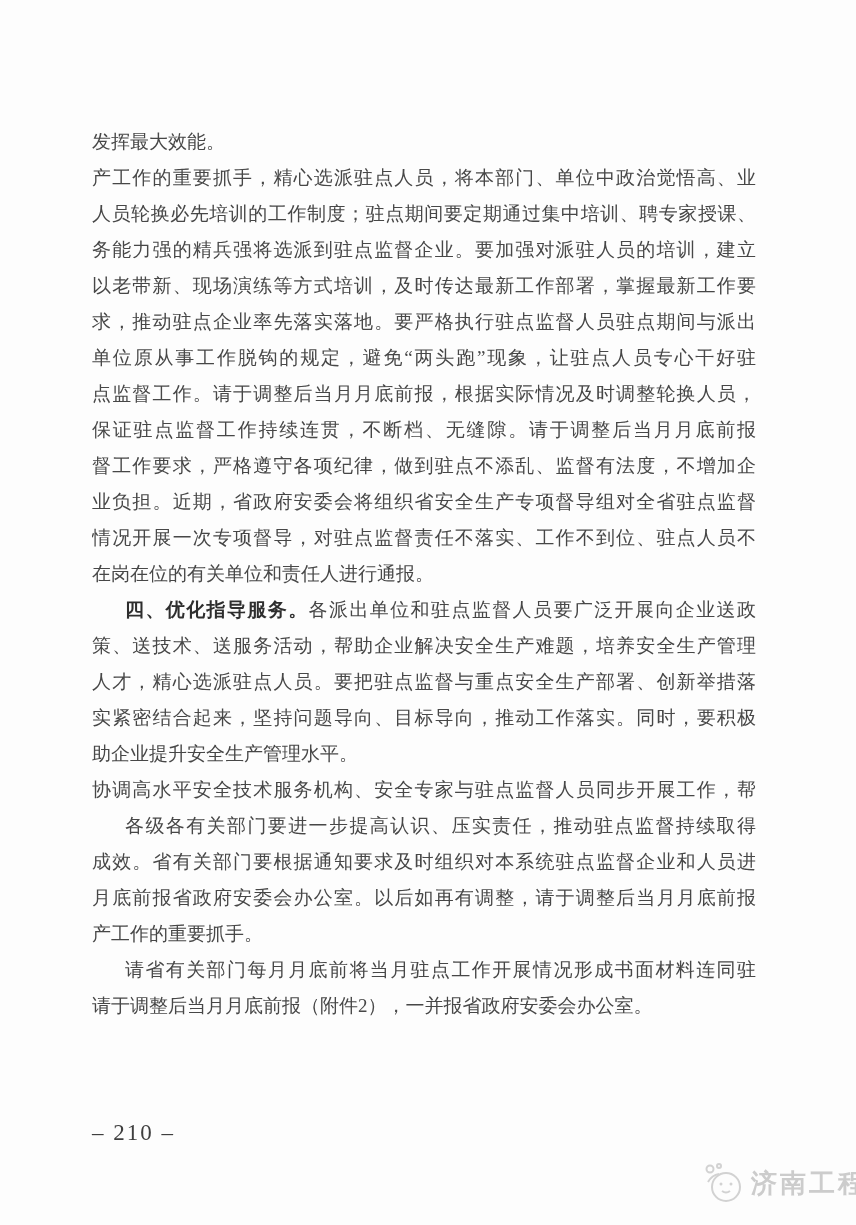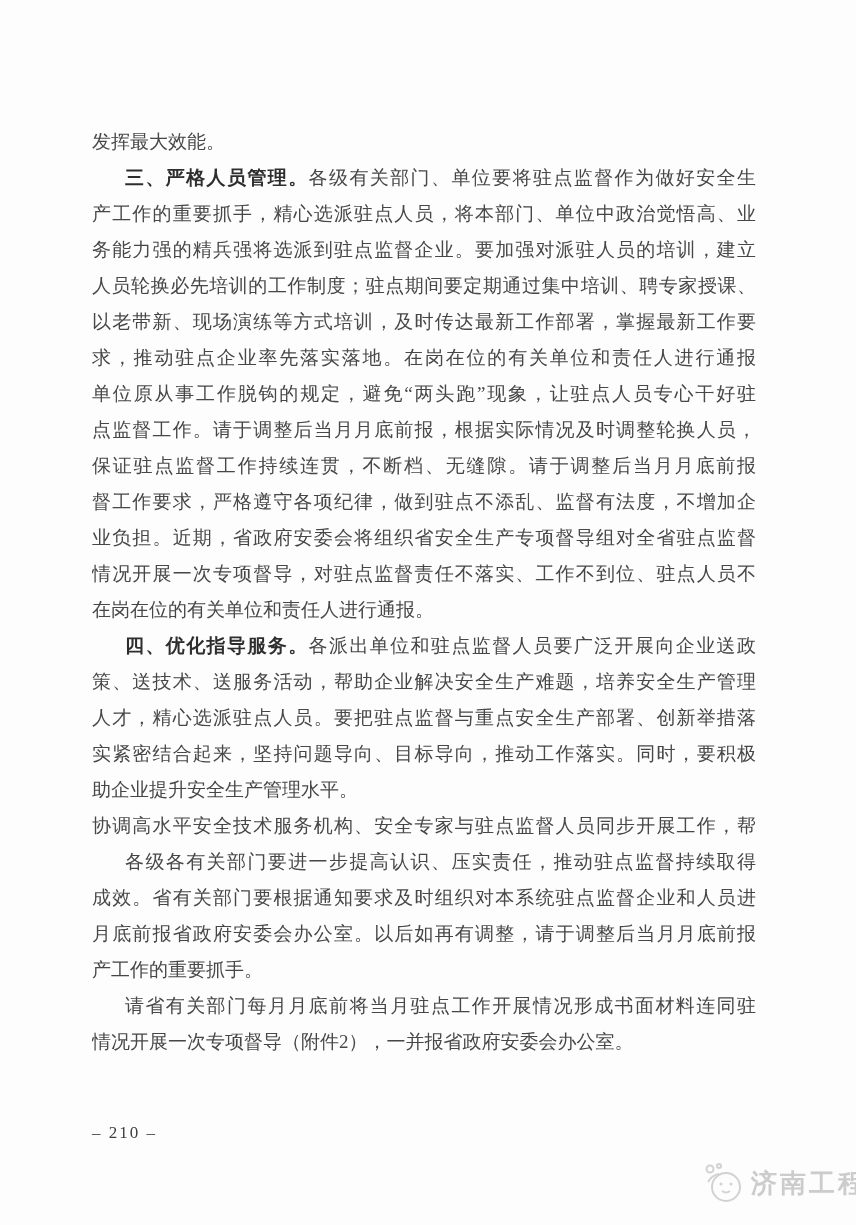--- a/index.html
+++ b/index.html
@@ -32,21 +32,21 @@
   .line.indent { padding-left: 33px; }
   .bold-lead {
     font-weight: bold;
     color: #2e2e2e;
     font-family: "Liberation Sans", "DejaVu Sans", sans-serif;
   }
   .page-number {
     position: absolute;
     left: 92px;
     top: 1119px;
-    font-size: 17px;
+    font-size: 23px;
     line-height: 28px;
     letter-spacing: 2px;
     color: #3f3f3f;
   }
   .watermark {
     position: absolute;
     left: 700px;
     top: 1162px;
     display: flex;
     align-items: center;
@@ -61,45 +61,44 @@
     white-space: nowrap;
   }
 </style>
 </head>
 <body>
 
 <div class="page">
 
   <div class="doc-text">
       <div class="line para-end">发挥最大效能。</div>
-      <div class="line indent"><span class="bold-lead">三、严格人员管理。</span>各级有关部门、单位要将驻点监督作为做好安全生</div>
       <div class="line">产工作的重要抓手，精心选派驻点人员，将本部门、单位中政治觉悟高、业</div>
+      <div class="line">人员轮换必先培训的工作制度；驻点期间要定期通过集中培训、聘专家授课、</div>
       <div class="line">务能力强的精兵强将选派到驻点监督企业。要加强对派驻人员的培训，建立</div>
-      <div class="line">人员轮换必先培训的工作制度；驻点期间要定期通过集中培训、聘专家授课、</div>
       <div class="line">以老带新、现场演练等方式培训，及时传达最新工作部署，掌握最新工作要</div>
-      <div class="line">求，推动驻点企业率先落实落地。在岗在位的有关单位和责任人进行通报</div>
+      <div class="line">求，推动驻点企业率先落实落地。要严格执行驻点监督人员驻点期间与派出</div>
       <div class="line">单位原从事工作脱钩的规定，避免“两头跑”现象，让驻点人员专心干好驻</div>
       <div class="line">点监督工作。请于调整后当月月底前报，根据实际情况及时调整轮换人员，</div>
       <div class="line">保证驻点监督工作持续连贯，不断档、无缝隙。请于调整后当月月底前报</div>
       <div class="line">督工作要求，严格遵守各项纪律，做到驻点不添乱、监督有法度，不增加企</div>
       <div class="line">业负担。近期，省政府安委会将组织省安全生产专项督导组对全省驻点监督</div>
       <div class="line">情况开展一次专项督导，对驻点监督责任不落实、工作不到位、驻点人员不</div>
       <div class="line para-end">在岗在位的有关单位和责任人进行通报。</div>
       <div class="line indent"><span class="bold-lead">四、优化指导服务。</span>各派出单位和驻点监督人员要广泛开展向企业送政</div>
       <div class="line">策、送技术、送服务活动，帮助企业解决安全生产难题，培养安全生产管理</div>
       <div class="line">人才，精心选派驻点人员。要把驻点监督与重点安全生产部署、创新举措落</div>
       <div class="line">实紧密结合起来，坚持问题导向、目标导向，推动工作落实。同时，要积极</div>
       <div class="line para-end">助企业提升安全生产管理水平。</div>
       <div class="line">协调高水平安全技术服务机构、安全专家与驻点监督人员同步开展工作，帮</div>
       <div class="line indent">各级各有关部门要进一步提高认识、压实责任，推动驻点监督持续取得</div>
       <div class="line">成效。省有关部门要根据通知要求及时组织对本系统驻点监督企业和人员进</div>
       <div class="line">月底前报省政府安委会办公室。以后如再有调整，请于调整后当月月底前报</div>
       <div class="line para-end">产工作的重要抓手。</div>
       <div class="line indent">请省有关部门每月月底前将当月驻点工作开展情况形成书面材料连同驻</div>
-      <div class="line para-end">情况开展一次专项督导（附件2），一并报省政府安委会办公室。</div>
+      <div class="line para-end">请于调整后当月月底前报（附件2），一并报省政府安委会办公室。</div>
     </div>
 
   <div class="page-number">– 210 –</div>
 
   <div class="watermark">
     <svg class="wm-icon" width="46" height="42" viewBox="0 0 46 42" fill="none" stroke="#d2d2d2" stroke-width="2">
       <circle cx="10" cy="7" r="3.5"></circle>
       <circle cx="19" cy="4" r="2"></circle>
       <path d="M8 20 Q12 13 19 12"></path>
       <circle cx="26" cy="25" r="14"></circle>

